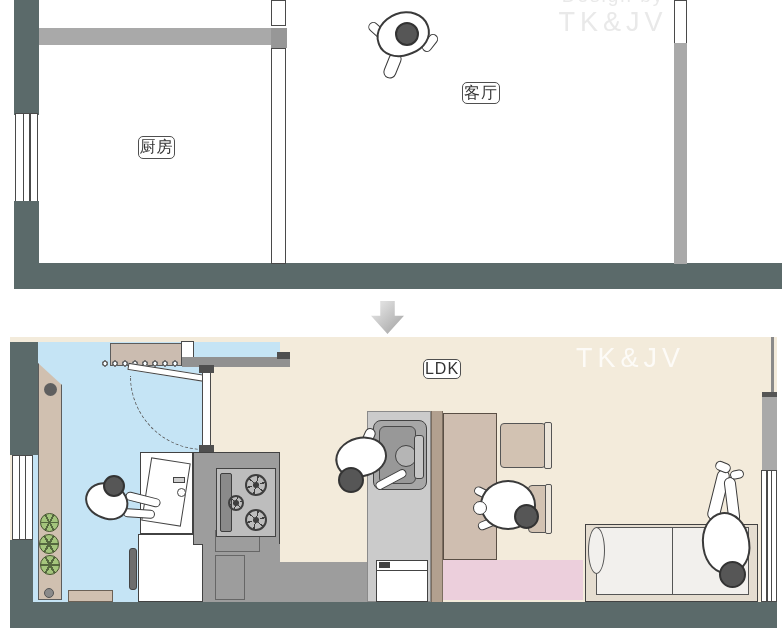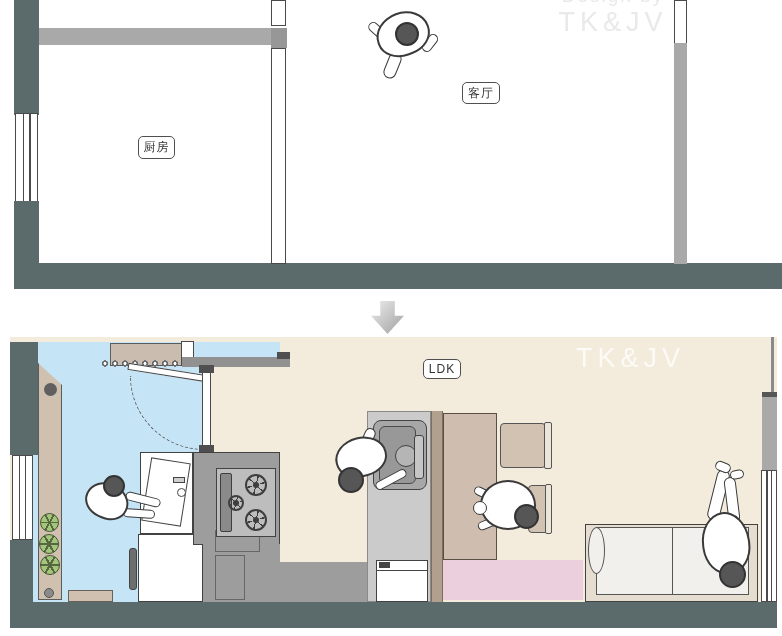--- a/index.html
+++ b/index.html
@@ -8,21 +8,21 @@
   .abs{position:absolute;}
   
   .teal{background:#5b6a6a;}
   .gwall{background:#a9a9a9;}
   .wcol{background:#fff;border:1.5px solid #4a4a4a;box-sizing:border-box;}
   .win{background:#fff;border:1.5px solid #4a4a4a;box-sizing:border-box;}
   .win::before,.win::after{content:"";position:absolute;top:0;bottom:0;width:1.5px;background:#4a4a4a;}
   .win::before{left:31%;} .win::after{left:63%;}
   
   .chip{background:#fff;border:1.5px solid #4f4f4f;border-radius:5px;color:#333;
-        font-size:12px;display:flex;align-items:center;justify-content:center;
+        font-size:16px;display:flex;align-items:center;justify-content:center;
         box-sizing:border-box;letter-spacing:1px;}
   
   .wm{color:#e9e9e9;text-align:center;line-height:1.15;pointer-events:none;}
   .wm .l1{font-size:19px;letter-spacing:2px;}
   .wm .l2{font-size:27px;letter-spacing:5px;}
   .wm2{color:rgba(255,255,255,.78);font-size:27px;letter-spacing:5px;}
   
   .arrow{background:linear-gradient(135deg,#dedede 20%,#ababab 85%);
          clip-path:polygon(28% 0,72% 0,72% 45%,100% 45%,50% 100%,0 45%,28% 45%);}
   

